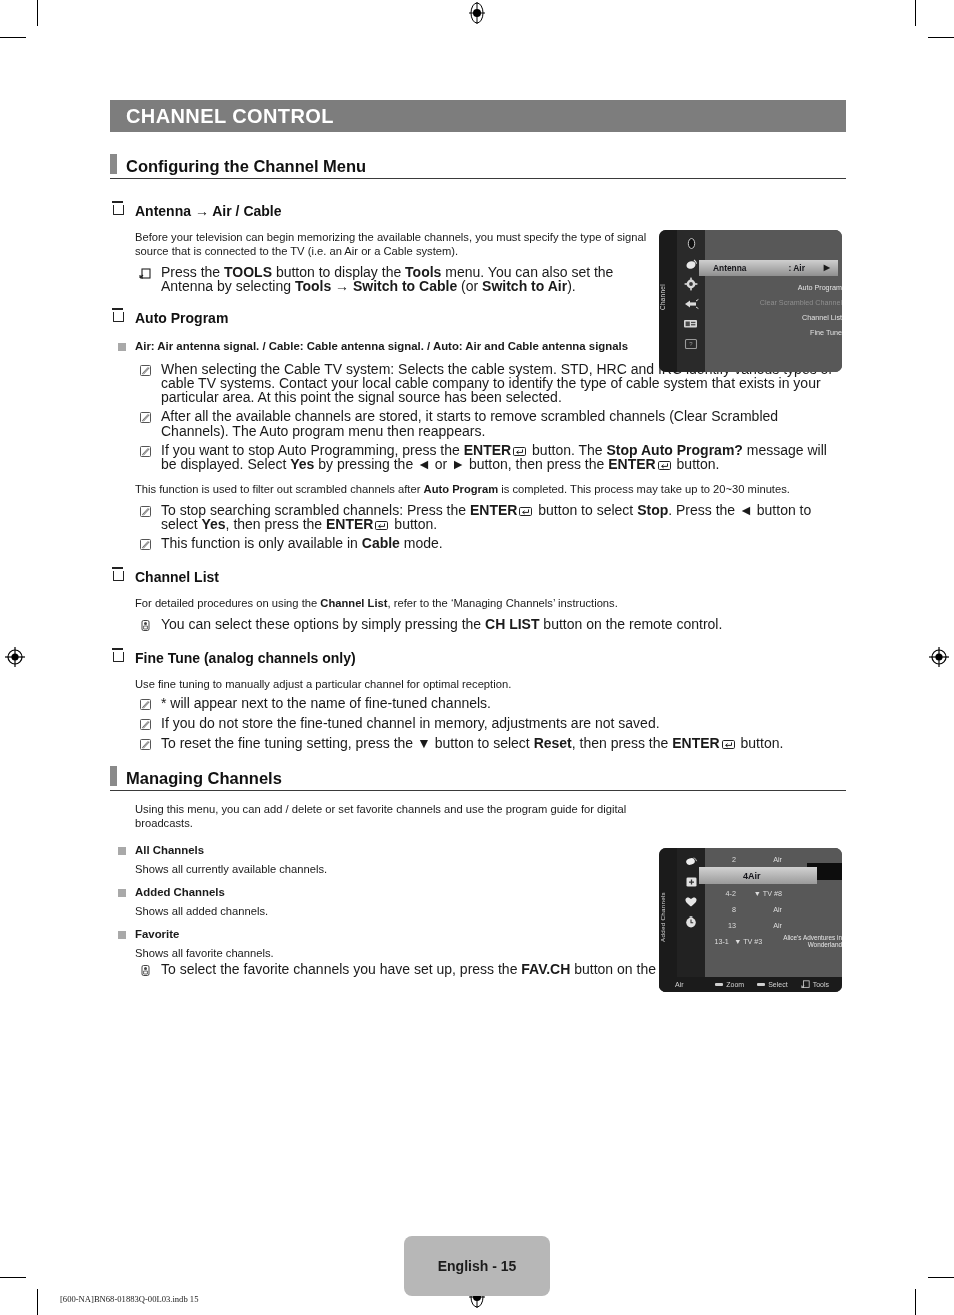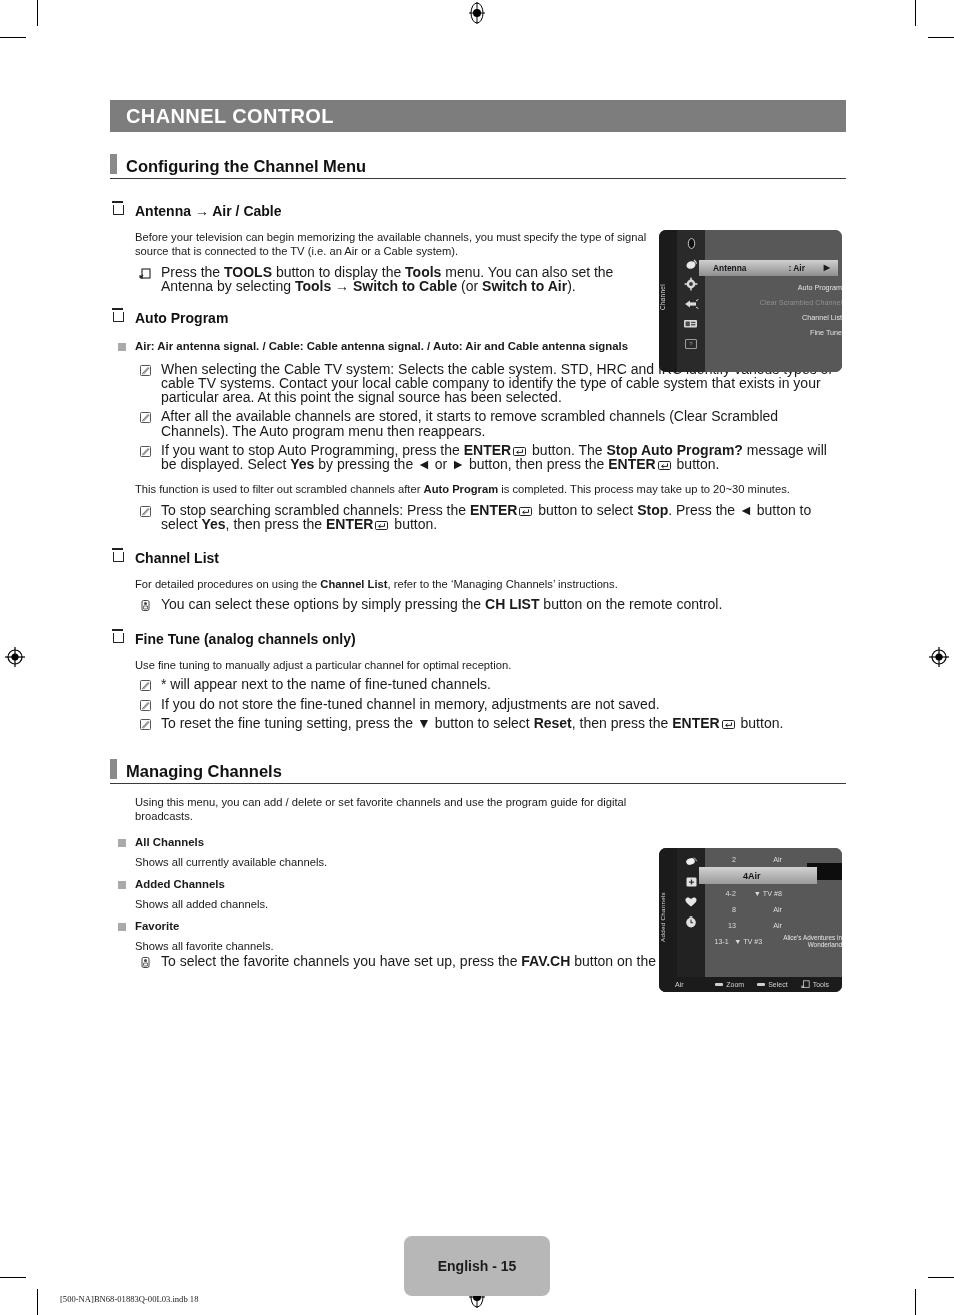--- a/index.html
+++ b/index.html
@@ -276,20 +276,29 @@
         </svg>
     </span>
     <div class="ntxt">To stop searching scrambled channels: Press the <span class="b">ENTER</span><svg width="13" height="9" viewBox="0 0 13 9" style="vertical-align:-1px;margin:0 2px;">
           <rect x="0.5" y="0.5" width="12" height="8" rx="1.2" fill="none" stroke="#222" stroke-width="1"></rect>
           <path d="M9.5 2.4 L9.5 5.4 L3.8 5.4 M5.6 3.6 L3.6 5.4 L5.6 6.9" stroke="#222" stroke-width="1" fill="none"></path>
         </svg> button to select <span class="b">Stop</span>. Press the ◄ button to select <span class="b">Yes</span>, then press the <span class="b">ENTER</span><svg width="13" height="9" viewBox="0 0 13 9" style="vertical-align:-1px;margin:0 2px;">
           <rect x="0.5" y="0.5" width="12" height="8" rx="1.2" fill="none" stroke="#222" stroke-width="1"></rect>
           <path d="M9.5 2.4 L9.5 5.4 L3.8 5.4 M5.6 3.6 L3.6 5.4 L5.6 6.9" stroke="#222" stroke-width="1" fill="none"></path>
         </svg> button.</div>
   </div>
+  <div class="note" style="margin-top:5px;">
+    <span class="note-ico">
+      <svg width="13" height="13" viewBox="0 0 13 13">
+          <rect x="1.5" y="1.5" width="10" height="10" rx="1" fill="none" stroke="#555" stroke-width="1"></rect>
+          <path d="M3.2 9.8 L9.3 3.2 M4.2 10.4 L10.3 3.9" stroke="#555" stroke-width="0.9"></path>
+        </svg>
+    </span>
+    <div class="ntxt">This function is only available in <span class="b">Cable</span> mode.</div>
+  </div>
 
   <div class="h3-wrap" style="margin-top:20px;">
     <span class="sq-icon"></span>
     <div class="h3">Channel List</div>
   </div>
   <div class="p">For detailed procedures on using the <span class="b">Channel List</span>, refer to the ‘Managing Channels’ instructions.</div>
   <div class="note" style="margin-top:6px;">
     <span class="note-ico">
       <svg width="13" height="13" viewBox="0 0 13 13">
           <rect x="3" y="1.5" width="7" height="10" rx="1.6" fill="none" stroke="#444" stroke-width="1"></rect>
@@ -329,21 +338,21 @@
           <rect x="1.5" y="1.5" width="10" height="10" rx="1" fill="none" stroke="#555" stroke-width="1"></rect>
           <path d="M3.2 9.8 L9.3 3.2 M4.2 10.4 L10.3 3.9" stroke="#555" stroke-width="0.9"></path>
         </svg>
     </span>
     <div class="ntxt">To reset the fine tuning setting, press the ▼ button to select <span class="b">Reset</span>, then press the <span class="b">ENTER</span><svg width="13" height="9" viewBox="0 0 13 9" style="vertical-align:-1px;margin:0 2px;">
           <rect x="0.5" y="0.5" width="12" height="8" rx="1.2" fill="none" stroke="#222" stroke-width="1"></rect>
           <path d="M9.5 2.4 L9.5 5.4 L3.8 5.4 M5.6 3.6 L3.6 5.4 L5.6 6.9" stroke="#222" stroke-width="1" fill="none"></path>
         </svg> button.</div>
   </div>
 
-  <div class="section" style="margin-top:28px;">
+  <div class="section" style="margin-top:16px;">
     <div class="bar"></div>
     <div class="stitle">Managing Channels</div>
   </div>
 
   <div class="p" style="margin-top:11px;width:510px;">Using this menu, you can add / delete or set favorite channels and use the program guide for digital broadcasts.</div>
 
   <div class="bullet-item" style="margin-top:12px;">
     <span class="bullet-sq"></span>
     <div class="bullet-txt">All Channels</div>
   </div>
@@ -519,14 +528,14 @@
       <svg width="9" height="9" viewBox="0 0 11 11">
           <rect x="3" y="1" width="7" height="8" fill="none" stroke="#cfcfcf" stroke-width="1"></rect>
           <path d="M3.6 6.6 L1 9.2 M1 9.2 L1 6.6 M1 9.2 L3.6 9.2" stroke="#cfcfcf" stroke-width="1" fill="none"></path>
         </svg>
       <span>Tools</span>
       </span>
   </div>
 </div>
 
 <div class="pagebadge">English - 15</div>
-<div class="footmeta-l">[500-NA]BN68-01883Q-00L03.indb   18</div>
+<div class="footmeta-l">[600-NA]BN68-01883Q-00L03.indb   15</div>
 <div class="footmeta-r">2009-08-14   ¿ÀÈÄ 5:40:51</div>
 
 </body></html>

